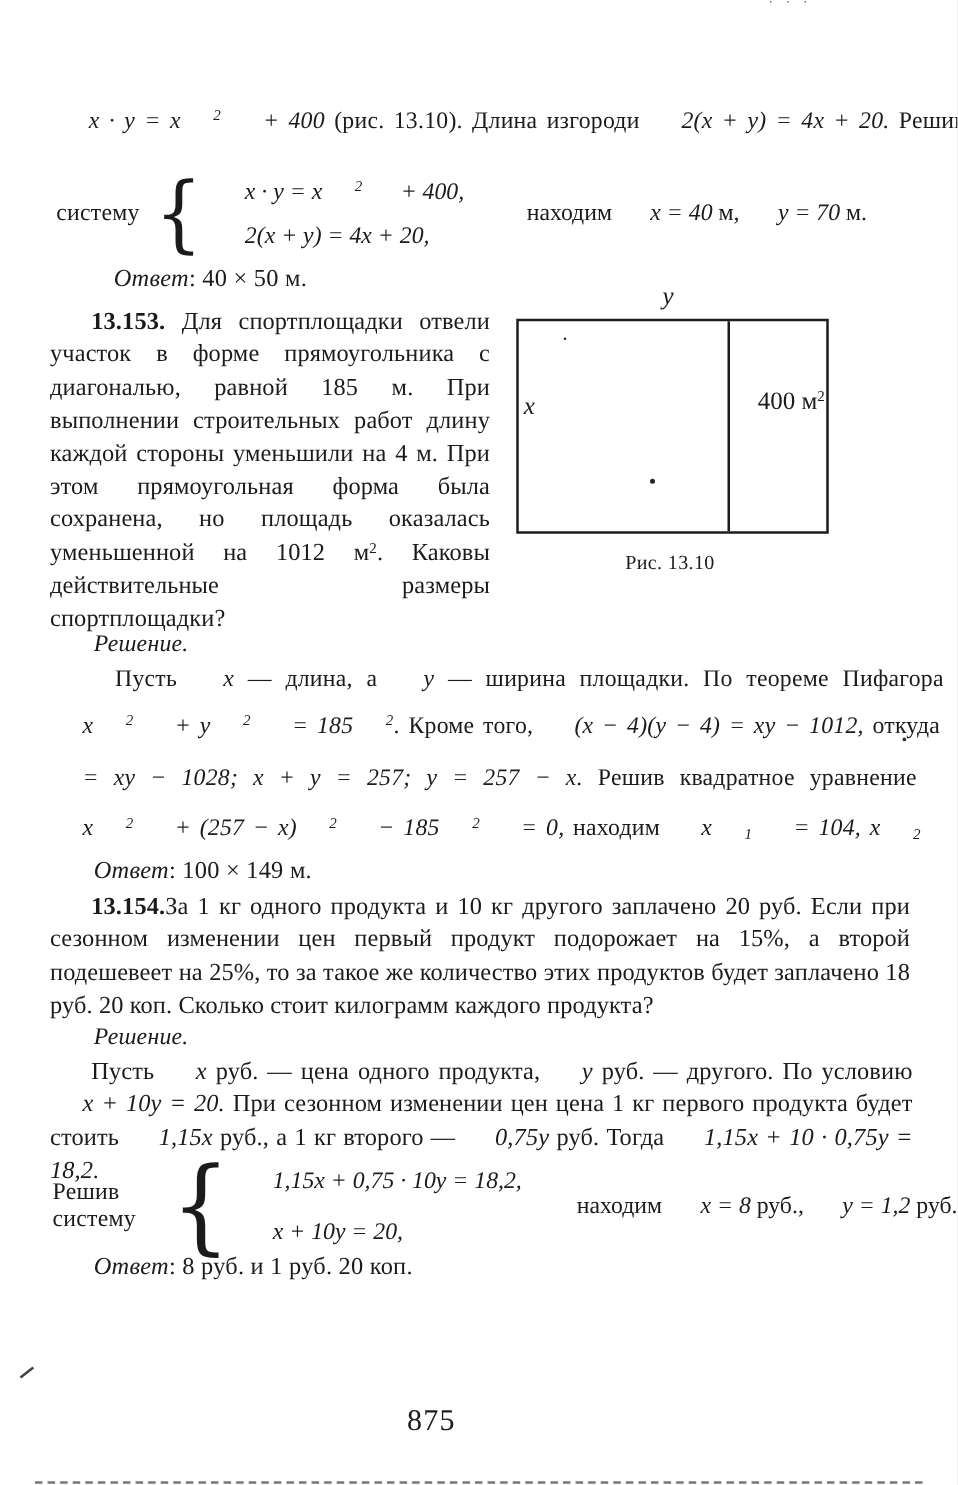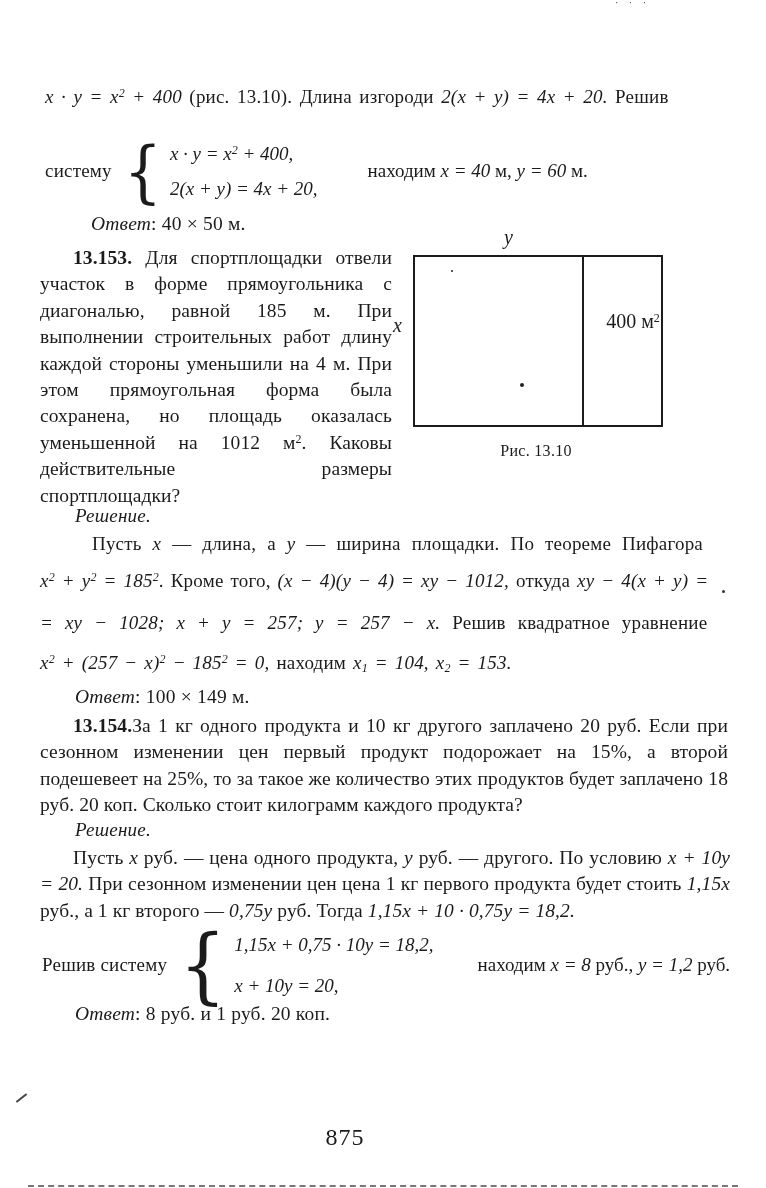--- a/index.html
+++ b/index.html
@@ -6,21 +6,21 @@
   .page{
     position:relative;
     width:766px;height:1188px;
     margin:0 auto;
     background:#ffffff;
     font-family:"Liberation Serif", serif;
     color:#1b1b1b;
     overflow:hidden;
   }
   .line{position:absolute;font-size:19px;white-space:nowrap;letter-spacing:.2px;}
-  .frm{font-style:italic;}
+  .frm{font-style:italic;margin-left:26px;}
   sup{font-size:12px;line-height:0;vertical-align:6px;}
   sub{font-size:12px;line-height:0;vertical-align:-3px;}
   .par{position:absolute;font-size:19.5px;line-height:26.4px;text-align:justify;letter-spacing:.1px;}
   .bold{font-weight:bold;}
   .it{font-style:italic;}
 
   .system{position:absolute;display:flex;align-items:center;}
   .sys-label{font-size:19px;letter-spacing:.2px;}
   .brace{
     font-family:"DejaVu Serif", serif;
@@ -80,21 +80,21 @@
     <span class="frm">x · y = x</span><sup class="frm">2</sup><span class="frm"> + 400</span><span>  (рис. 13.10). Длина изгороди  </span><span class="frm">2(x + y) = 4x + 20.</span><span>  Решив</span>
   </div>
 
   <div class="system sys1" style="left:45px;top:133px;height:76px;">
     <span class="sys-label">систему</span>
     <span class="brace">{</span>
     <span class="eqs">
       <span class="eq"><span class="frm">x · y = x</span><sup class="frm">2</sup><span class="frm"> + 400,</span></span>
       <span class="eq frm">2(x + y) = 4x + 20,</span>
     </span>
-    <span class="result"><span>находим </span><span class="frm">x = 40</span><span> м, </span><span class="frm">y = 60</span><span> м.</span></span>
+    <span class="result"><span>находим </span><span class="frm">x = 40</span><span> м, </span><span class="frm">y = 70</span><span> м.</span></span>
   </div>
 
   <div class="answer" style="left:75px;top:213px;margin-left:16px;">
     <span class="it">Ответ</span><span>: 40 × 50 м.</span>
   </div>
 
   <div class="par" style="left:40px;top:245px;width:352px;text-indent:33px;">
     <span class="bold">13.153.</span><span> Для спортплощадки отвели участок в форме прямоугольника с диагональю, равной 185 м. При выполнении строительных работ длину каждой стороны уменьшили на 4 м. При этом прямоугольная форма была сохранена, но площадь оказалась уменьшенной на 1012 м</span><sup>2</sup><span>. Каковы действительные размеры спортплощадки?</span>
   </div>
 

